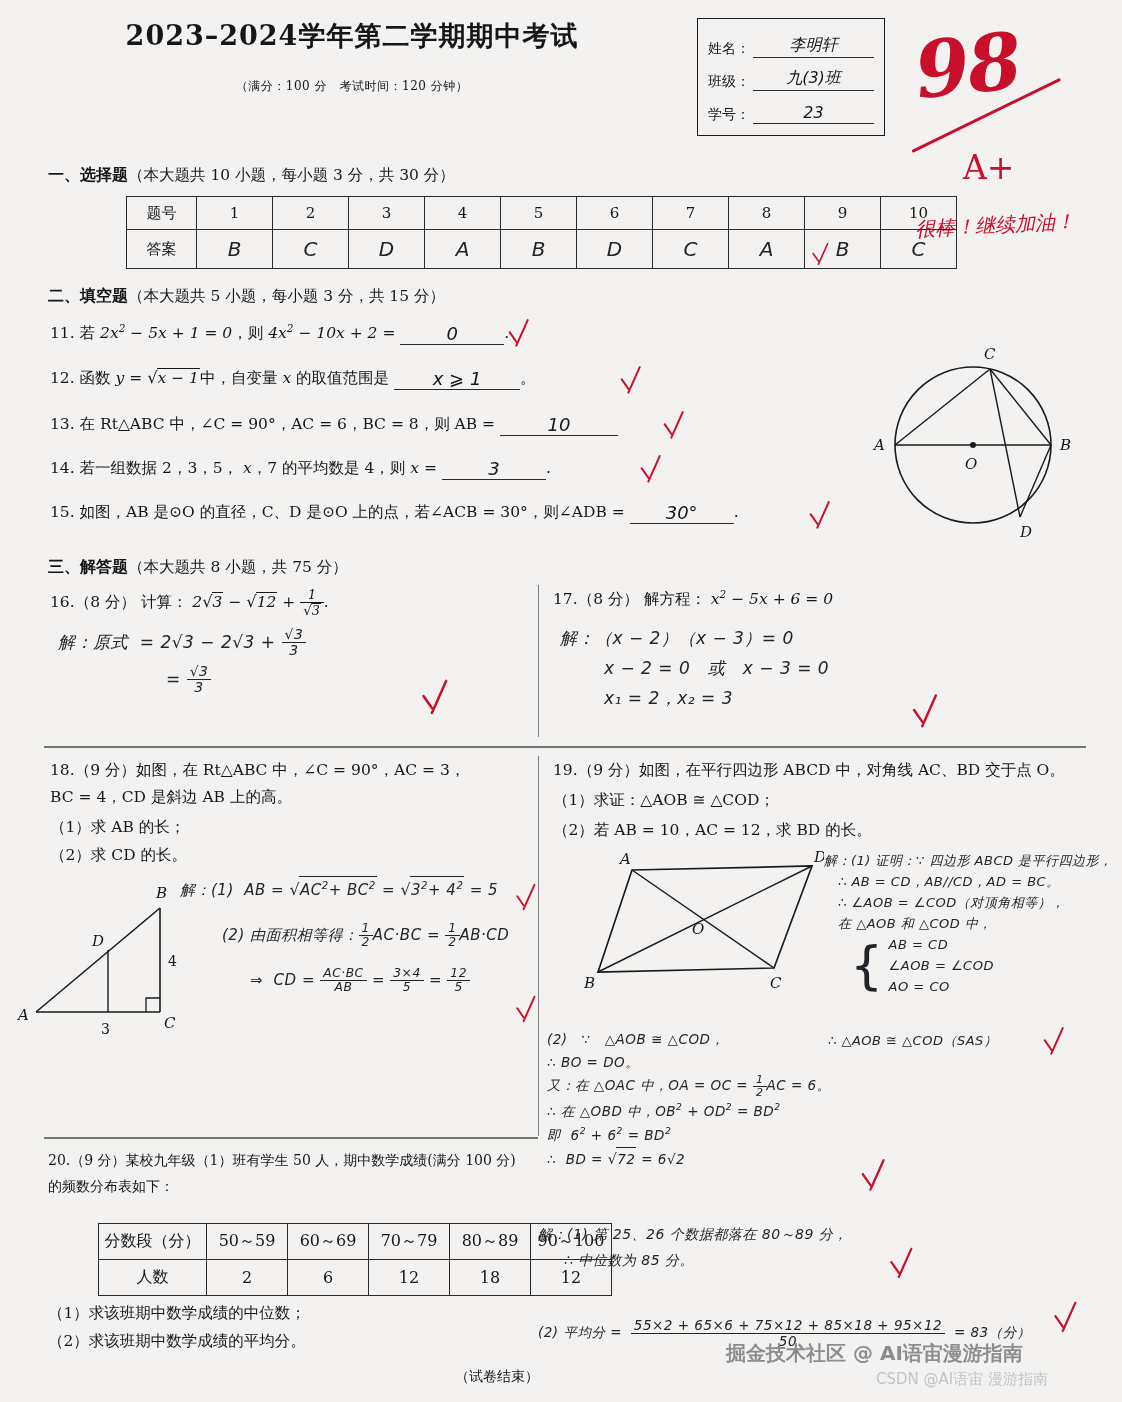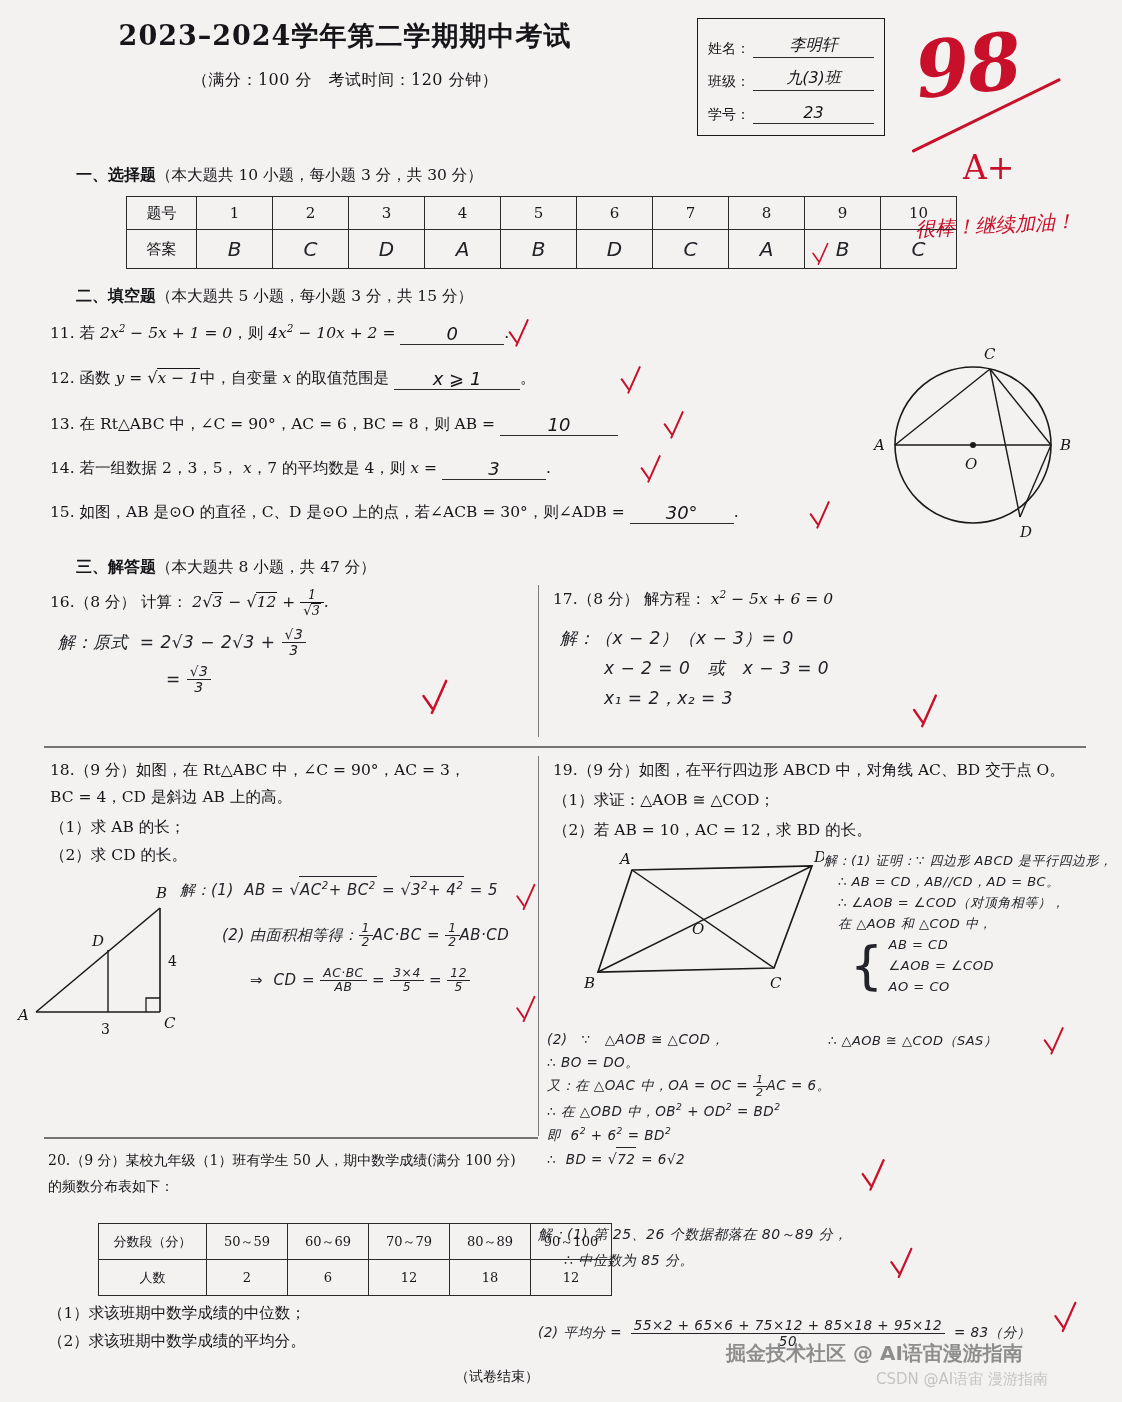--- a/index.html
+++ b/index.html
@@ -6,35 +6,35 @@
   body {
     width:1122px; height:1402px;
     background:#f3f2f0;
     font-family:"DejaVu Serif", serif;
     color:#16161a;
     position:relative;
     overflow:hidden;
   }
   .page { position:absolute; inset:0; }
   .it { font-style:italic; font-family:"DejaVu Serif", serif; }
-  .bold { font-weight:bold;margin-left:28px; }
+  .bold { font-weight:bold; }
 
   
   .hw {
     font-family:"DejaVu Sans", sans-serif;
     color:#23242a;
     font-style:italic;
     letter-spacing:.5px;
   }
 
   
-  #title-block { position:absolute; left:0; top:18px; width:690px; text-align:center; }
+  #title-block { position:absolute; left:0; top:18px; width:690px; text-align:center;padding-left:7px; }
   #title-line1 { font-size:27px; font-weight:bold; letter-spacing:1px; font-family:"DejaVu Serif", serif;}
   #title-line2 { font-size:31px; font-weight:bold; letter-spacing:3px; margin-top:8px; font-family:"DejaVu Serif", serif;}
-  #title-line3 { font-size:16px; margin-top:16px; letter-spacing:.5px; }
+  #title-line3 { font-size:12px; margin-top:24px; letter-spacing:.5px; }
 
   
   #info-box {
     position:absolute; left:697px; top:18px; width:188px; height:118px;
     border:1.5px solid #1a1a1a; background:transparent;
     padding:6px 10px 0 10px; box-sizing:border-box;
   }
   .info-row { display:flex; align-items:flex-end; height:33px; font-size:14px; }
   .info-label { white-space:nowrap; }
   .info-value {
@@ -78,21 +78,21 @@
   #mc-table td { height:30px; font-size:15px; }
   #mc-table td.lab { width:67px; font-family:"DejaVu Sans", sans-serif; }
   #mc-table td.num { width:73px; }
   #mc-table tr.ans td { height:36px; }
   #mc-table tr.ans td.a {
     font-family:"DejaVu Sans", sans-serif; font-style:italic;
     font-size:20px; color:#23242a;
   }
 
   #freq-table { position:absolute; left:50px; top:1223px; }
-  #freq-table td { height:33px; font-size:13px; }
+  #freq-table td { height:33px; font-size:16px; }
   #freq-table td.lab { width:105px; font-family:"DejaVu Sans", sans-serif; }
   #freq-table td.v { width:78px; }
 
   
   .fq { position:absolute; font-size:15.5px; white-space:nowrap; }
   .blank {
     display:inline-block; min-width:96px; border-bottom:1px solid #2b2b2b;
     text-align:center; font-family:"DejaVu Sans", sans-serif; font-style:italic;
     font-size:18px; vertical-align:-2px; padding:0 4px;
   }
@@ -267,21 +267,21 @@
       <circle cx="125" cy="100" r="3" fill="#1a1a1a"></circle>
       <text class="figlab" x="26" y="105">A</text>
       <text class="figlab" x="212" y="105">B</text>
       <text class="figlab" x="136" y="14">C</text>
       <text class="figlab" x="172" y="192">D</text>
       <text class="figlab" x="117" y="124">O</text>
     </svg>
   </div>
 
   <div class="sec-head" style="left:48px; top:557px;">
-    <b class="bold">三、解答题</b><span>（本大题共 8 小题，共 47 分）</span>
+    <b class="bold">三、解答题</b><span>（本大题共 8 小题，共 75 分）</span>
   </div>
 
   <div class="vrule" style="left:538px; top:585px; height:152px;"></div>
 
   <div class="fq" style="left:50px; top:588px;">
     <span>16.（8 分）</span>
     <span>计算：</span>
     <span class="it">2<span class="sq"><span class="rad">√</span><span class="bar">3</span></span> − <span class="sq"><span class="rad">√</span><span class="bar">12</span></span> +
       <span class="frac"><span class="n">1</span><span class="d"><span class="sq"><span class="rad">√</span><span class="bar">3</span></span></span></span>.</span>
   </div>

